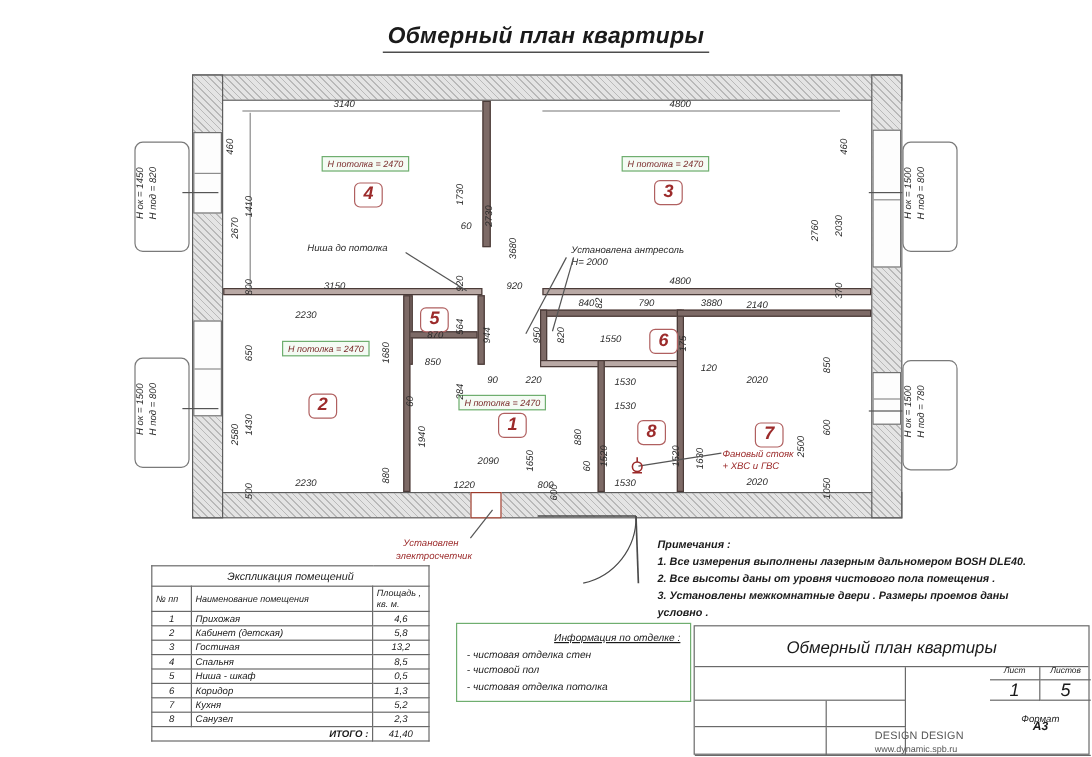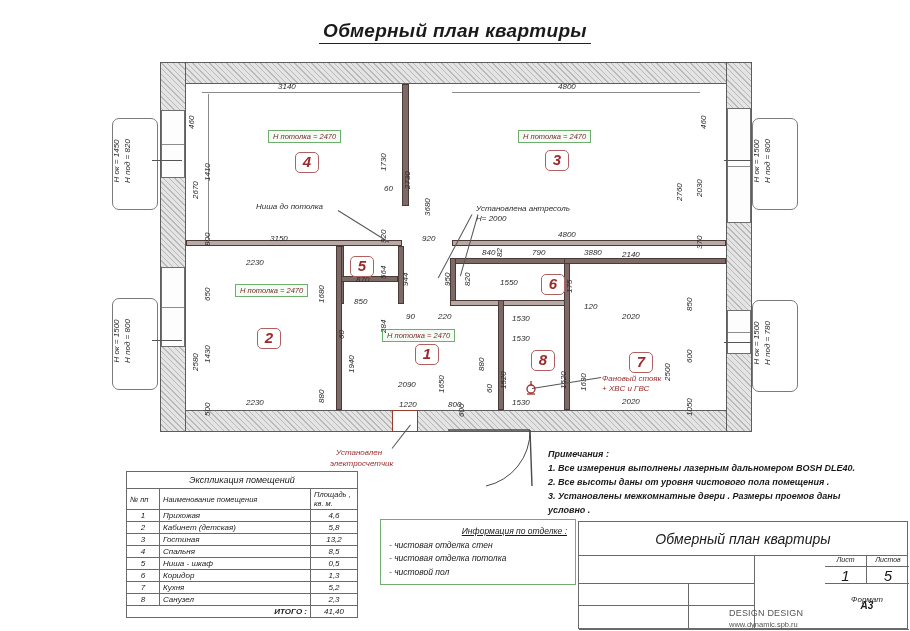--- a/index.html
+++ b/index.html
@@ -174,21 +174,21 @@
   <div class="dim" style="left:352px;top:272px;">1530</div>
   <div class="dim" style="left:352px;top:336px;">1530</div>
   <div class="dim v" style="left:348px;top:318px;">1520</div>
   <div class="dim v" style="left:408px;top:318px;">1520</div>
   <div class="dim v" style="left:428px;top:320px;">1630</div>
   <div class="dim v" style="left:326px;top:300px;">880</div>
   <div class="dim v" style="left:334px;top:322px;">60</div>
   <div class="dim v" style="left:306px;top:346px;">600</div>
   <div class="dim v" style="left:286px;top:322px;">1650</div>
   <div class="dim" style="left:238px;top:318px;">2090</div>
-  <div class="dim" style="left:218px;top:338px;margin-left:21px;">1220</div>
+  <div class="dim" style="left:218px;top:338px;">1220</div>
   <div class="dim" style="left:288px;top:338px;">800</div>
   <div class="dim" style="left:398px;top:168px;">4800</div>
   <div class="dim" style="left:424px;top:186px;">3880</div>
 
   <div class="note" style="left:96px;top:140px;">Ниша до потолка</div>
   <div class="lead" style="left:178px;top:148px;width:60px;transform:rotate(32deg);"></div>
   <div class="note" style="left:316px;top:142px;">Установлена антресоль</div>
   <div class="note" style="left:316px;top:152px;">H= 2000</div>
   <div class="lead" style="left:312px;top:152px;width:72px;transform:rotate(118deg);"></div>
   <div class="lead" style="left:318px;top:152px;width:64px;transform:rotate(106deg);"></div>
@@ -307,22 +307,22 @@
   <div class="ntitle">Примечания :</div>
   <div>1. Все измерения выполнены лазерным дальномером     BOSH DLE40.</div>
   <div>2. Все высоты даны от уровня чистового пола  помещения    .</div>
   <div>3. Установлены межкомнатные двери . Размеры проемов даны</div>
   <div>условно .</div>
 </div>
 
 <div class="abs" id="finish-box">
   <div class="ft">Информация по отделке :</div>
   <div>- чистовая отделка стен</div>
+  <div>- чистовой пол</div>
   <div>- чистовая отделка потолка</div>
-  <div>- чистовой пол</div>
 </div>
 
 <div class="abs" id="title-block">
   <div id="tb-title">Обмерный план квартиры</div>
   <div id="tb-body">
     <div class="tbcell" style="left:0;top:0;width:176px;height:28px;"></div>
     <div class="tbcell" style="left:0;top:28px;width:110px;height:22px;"></div>
     <div class="tbcell" style="left:0;top:50px;width:110px;height:24px;"></div>
     <div class="tbcell" style="left:110px;top:28px;width:66px;height:22px;"></div>
     <div class="tbcell" style="left:110px;top:50px;width:66px;height:24px;"></div>

